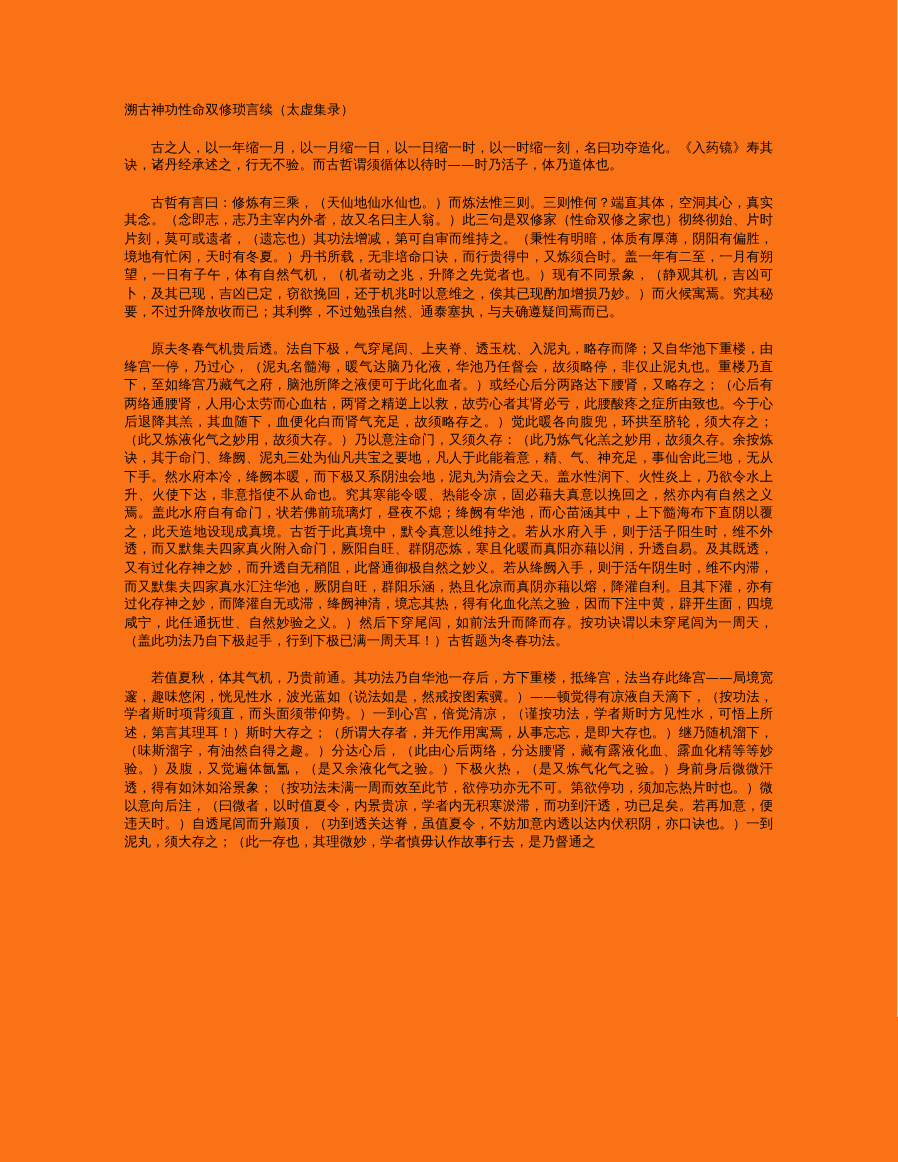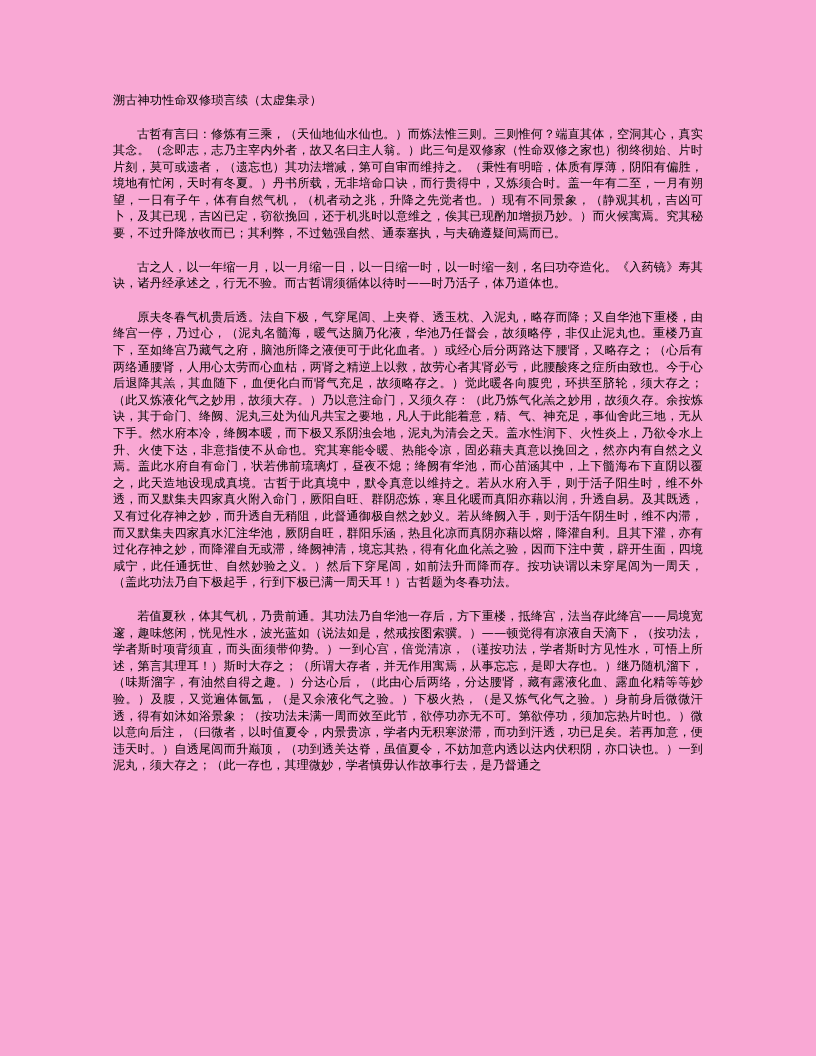--- a/index.html
+++ b/index.html
@@ -10,21 +10,21 @@
   }
   body {
     font-family: "DejaVu Serif", "Liberation Serif", serif;
     color: #000000;
   }
   .page {
     position: relative;
     width: 816px;
     height: 1056px;
     margin: 0 auto;
-    background: #f9a8d4;
+    background: #f97316;
     box-sizing: border-box;
     overflow: hidden;
   }
   .content {
     position: absolute;
     left: 113px;
     top: 92px;
     width: 590px;
   }
   .doc-title {
@@ -52,22 +52,22 @@
   }
 </style>
 </head>
 <body>
 
 <div class="page">
   <div class="content">
 
     <h1 class="doc-title">溯古神功性命双修琐言续（太虚集录）</h1>
 
+    <p class="para">古之人，以一年缩一月，以一月缩一日，以一日缩一时，以一时缩一刻，名曰功夺造化。《入药镜》寿其诀，诸丹经承述之，行无不验。而古哲谓须循体以待时——时乃活子，体乃道体也。</p>
+
     <p class="para">古哲有言曰：修炼有三乘，（天仙地仙水仙也。）而炼法惟三则。三则惟何？端直其体，空洞其心，真实其念。（念即志，志乃主宰内外者，故又名曰主人翁。）此三句是双修家（性命双修之家也）彻终彻始、片时片刻，莫可或遗者，（遗忘也）其功法增减，第可自审而维持之。（秉性有明暗，体质有厚薄，阴阳有偏胜，境地有忙闲，天时有冬夏。）丹书所载，无非培命口诀，而行贵得中，又炼须合时。盖一年有二至，一月有朔望，一日有子午，体有自然气机，（机者动之兆，升降之先觉者也。）现有不同景象，（静观其机，吉凶可卜，及其已现，吉凶已定，窃欲挽回，还于机兆时以意维之，俟其已现酌加增损乃妙。）而火候寓焉。究其秘要，不过升降放收而已；其利弊，不过勉强自然、通泰塞执，与夫确遵疑间焉而已。</p>
-
-    <p class="para">古之人，以一年缩一月，以一月缩一日，以一日缩一时，以一时缩一刻，名曰功夺造化。《入药镜》寿其诀，诸丹经承述之，行无不验。而古哲谓须循体以待时——时乃活子，体乃道体也。</p>
 
     <p class="para">原夫冬春气机贵后透。法自下极，气穿尾闾、上夹脊、透玉枕、入泥丸，略存而降；又自华池下重楼，由绛宫一停，乃过心，（泥丸名髓海，暖气达脑乃化液，华池乃任督会，故须略停，非仅止泥丸也。重楼乃直下，至如绛宫乃藏气之府，脑池所降之液便可于此化血者。）或经心后分两路达下腰肾，又略存之；（心后有两络通腰肾，人用心太劳而心血枯，两肾之精逆上以救，故劳心者其肾必亏，此腰酸疼之症所由致也。今于心后退降其羔，其血随下，血便化白而肾气充足，故须略存之。）觉此暖各向腹兜，环拱至脐轮，须大存之；（此又炼液化气之妙用，故须大存。）乃以意注命门，又须久存：（此乃炼气化羔之妙用，故须久存。余按炼诀，其于命门、绛阙、泥丸三处为仙凡共宝之要地，凡人于此能着意，精、气、神充足，事仙舍此三地，无从下手。然水府本冷，绛阙本暖，而下极又系阴浊会地，泥丸为清会之天。盖水性润下、火性炎上，乃欲令水上升、火使下达，非意指使不从命也。究其寒能令暖、热能令凉，固必藉夫真意以挽回之，然亦内有自然之义焉。盖此水府自有命门，状若佛前琉璃灯，昼夜不熄；绛阙有华池，而心苗涵其中，上下髓海布下直阴以覆之，此天造地设现成真境。古哲于此真境中，默令真意以维持之。若从水府入手，则于活子阳生时，维不外透，而又默集夫四家真火附入命门，厥阳自旺、群阴恋炼，寒且化暖而真阳亦藉以润，升透自易。及其既透，又有过化存神之妙，而升透自无稍阻，此督通御极自然之妙义。若从绛阙入手，则于活午阴生时，维不内滞，而又默集夫四家真水汇注华池，厥阴自旺，群阳乐涵，热且化凉而真阴亦藉以熔，降灌自利。且其下灌，亦有过化存神之妙，而降灌自无或滞，绛阙神清，境忘其热，得有化血化羔之验，因而下注中黄，辟开生面，四境咸宁，此任通抚世、自然妙验之义。）然后下穿尾闾，如前法升而降而存。按功诀谓以未穿尾闾为一周天，（盖此功法乃自下极起手，行到下极已满一周天耳！）古哲题为冬春功法。</p>
 
     <p class="para">若值夏秋，体其气机，乃贵前通。其功法乃自华池一存后，方下重楼，抵绛宫，法当存此绛宫——局境宽邃，趣味悠闲，恍见性水，波光蓝如（说法如是，然戒按图索骥。）——顿觉得有凉液自天滴下，（按功法，学者斯时项背须直，而头面须带仰势。）一到心宫，倍觉清凉，（谨按功法，学者斯时方见性水，可悟上所述，第言其理耳！）斯时大存之；（所谓大存者，并无作用寓焉，从事忘忘，是即大存也。）继乃随机溜下，（味斯溜字，有油然自得之趣。）分达心后，（此由心后两络，分达腰肾，藏有露液化血、露血化精等等妙验。）及腹，又觉遍体氤氲，（是又余液化气之验。）下极火热，（是又炼气化气之验。）身前身后微微汗透，得有如沐如浴景象；（按功法未满一周而效至此节，欲停功亦无不可。第欲停功，须加忘热片时也。）微以意向后注，（曰微者，以时值夏令，内景贵凉，学者内无积寒淤滞，而功到汗透，功已足矣。若再加意，便违天时。）自透尾闾而升巅顶，（功到透关达脊，虽值夏令，不妨加意内透以达内伏积阴，亦口诀也。）一到泥丸，须大存之；（此一存也，其理微妙，学者慎毋认作故事行去，是乃督通之</p>
 
   </div>
 </div>
 
 </body></html>

